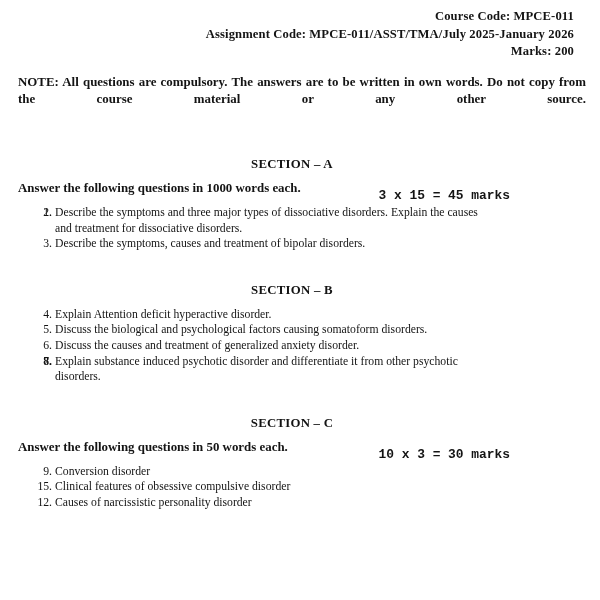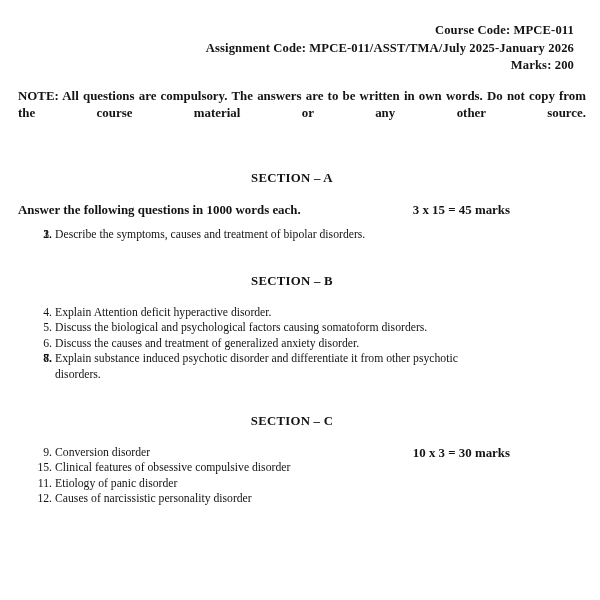--- a/index.html
+++ b/index.html
@@ -18,21 +18,21 @@
   .page {
     position: relative;
     width: 600px;
     height: 600px;
     padding: 0;
     box-sizing: border-box;
   }
 
   
   .doc-header {
-    padding: 22px 26px 0 18px;
+    padding: 8px 26px 0 18px;
     text-align: right;
     font-weight: bold;
     font-size: 12.6px;
     line-height: 17.5px;
     letter-spacing: 0.01em;
   }
   .doc-header div { white-space: nowrap; }
 
   
   .note {
@@ -62,31 +62,32 @@
     left: -8px;
   }
   .sec-a-head { margin-top: 30px; }
   .sec-b-head { margin-top: 30px; }
   .sec-c-head { margin-top: 30px; }
 
   
   .instruction {
     display: block;
     position: relative;
-    margin: 16px 0 0 18px;
+    margin: 8px 0 0 18px;
     width: 492px;
     font-weight: bold;
     font-size: 12.9px;
     line-height: 16px;
   }
   .instruction .marks {
     position: absolute;
     right: 0;
-    top: 0;
+    top: 8px;
     white-space: nowrap;
+    font-family: Liberation Mono, monospace;
   }
 
   
   ol.qlist {
     list-style: none;
     margin: 9px 0 0 0;
     padding: 0;
   }
   ol.qlist li {
     position: relative;
@@ -132,20 +133,21 @@
     <div class="instruction">
       <span>Answer the following questions in 1000 words each.</span>
       <span class="marks">3 x 15 = 45 marks</span>
     </div>
     <ol class="qlist list-a">
       <li>
         <span class="num">1.</span>
       </li>
       <li>
         <span class="num">2.</span>
+        <span>Describe the symptoms and three major types of dissociative disorders. Explain the causes and treatment for dissociative disorders.</span>
       </li>
       <li>
         <span class="num">3.</span>
         <span>Describe the symptoms, causes and treatment of bipolar disorders.</span>
       </li>
     </ol>
   </div>
 
   <div>
     <div class="section-heading sec-b-head">SECTION – B</div>
@@ -170,36 +172,33 @@
       <li>
         <span class="num bold">8.</span>
         <span>Explain substance induced psychotic disorder and differentiate it from other psychotic disorders.</span>
       </li>
     </ol>
   </div>
 
   <div>
     <div class="section-heading sec-c-head">SECTION – C</div>
     <div class="instruction">
+      <span>Answer the following questions in 50 words each.</span>
       <span class="marks">10 x 3 = 30 marks</span>
     </div>
     <ol class="qlist list-c">
       <li>
         <span class="num">9.</span>
         <span>Conversion disorder</span>
       </li>
       <li>
         <span class="num">15.</span>
         <span>Clinical features of obsessive compulsive disorder</span>
       </li>
       <li>
-        <span class="num">11.</span>
-        <span>Etiology of panic disorder</span>
-      </li>
-      <li>
         <span class="num">12.</span>
         <span>Causes of narcissistic personality disorder</span>
       </li>
 
     </ol>
   </div>
 
 </div>
 
 </body></html>

